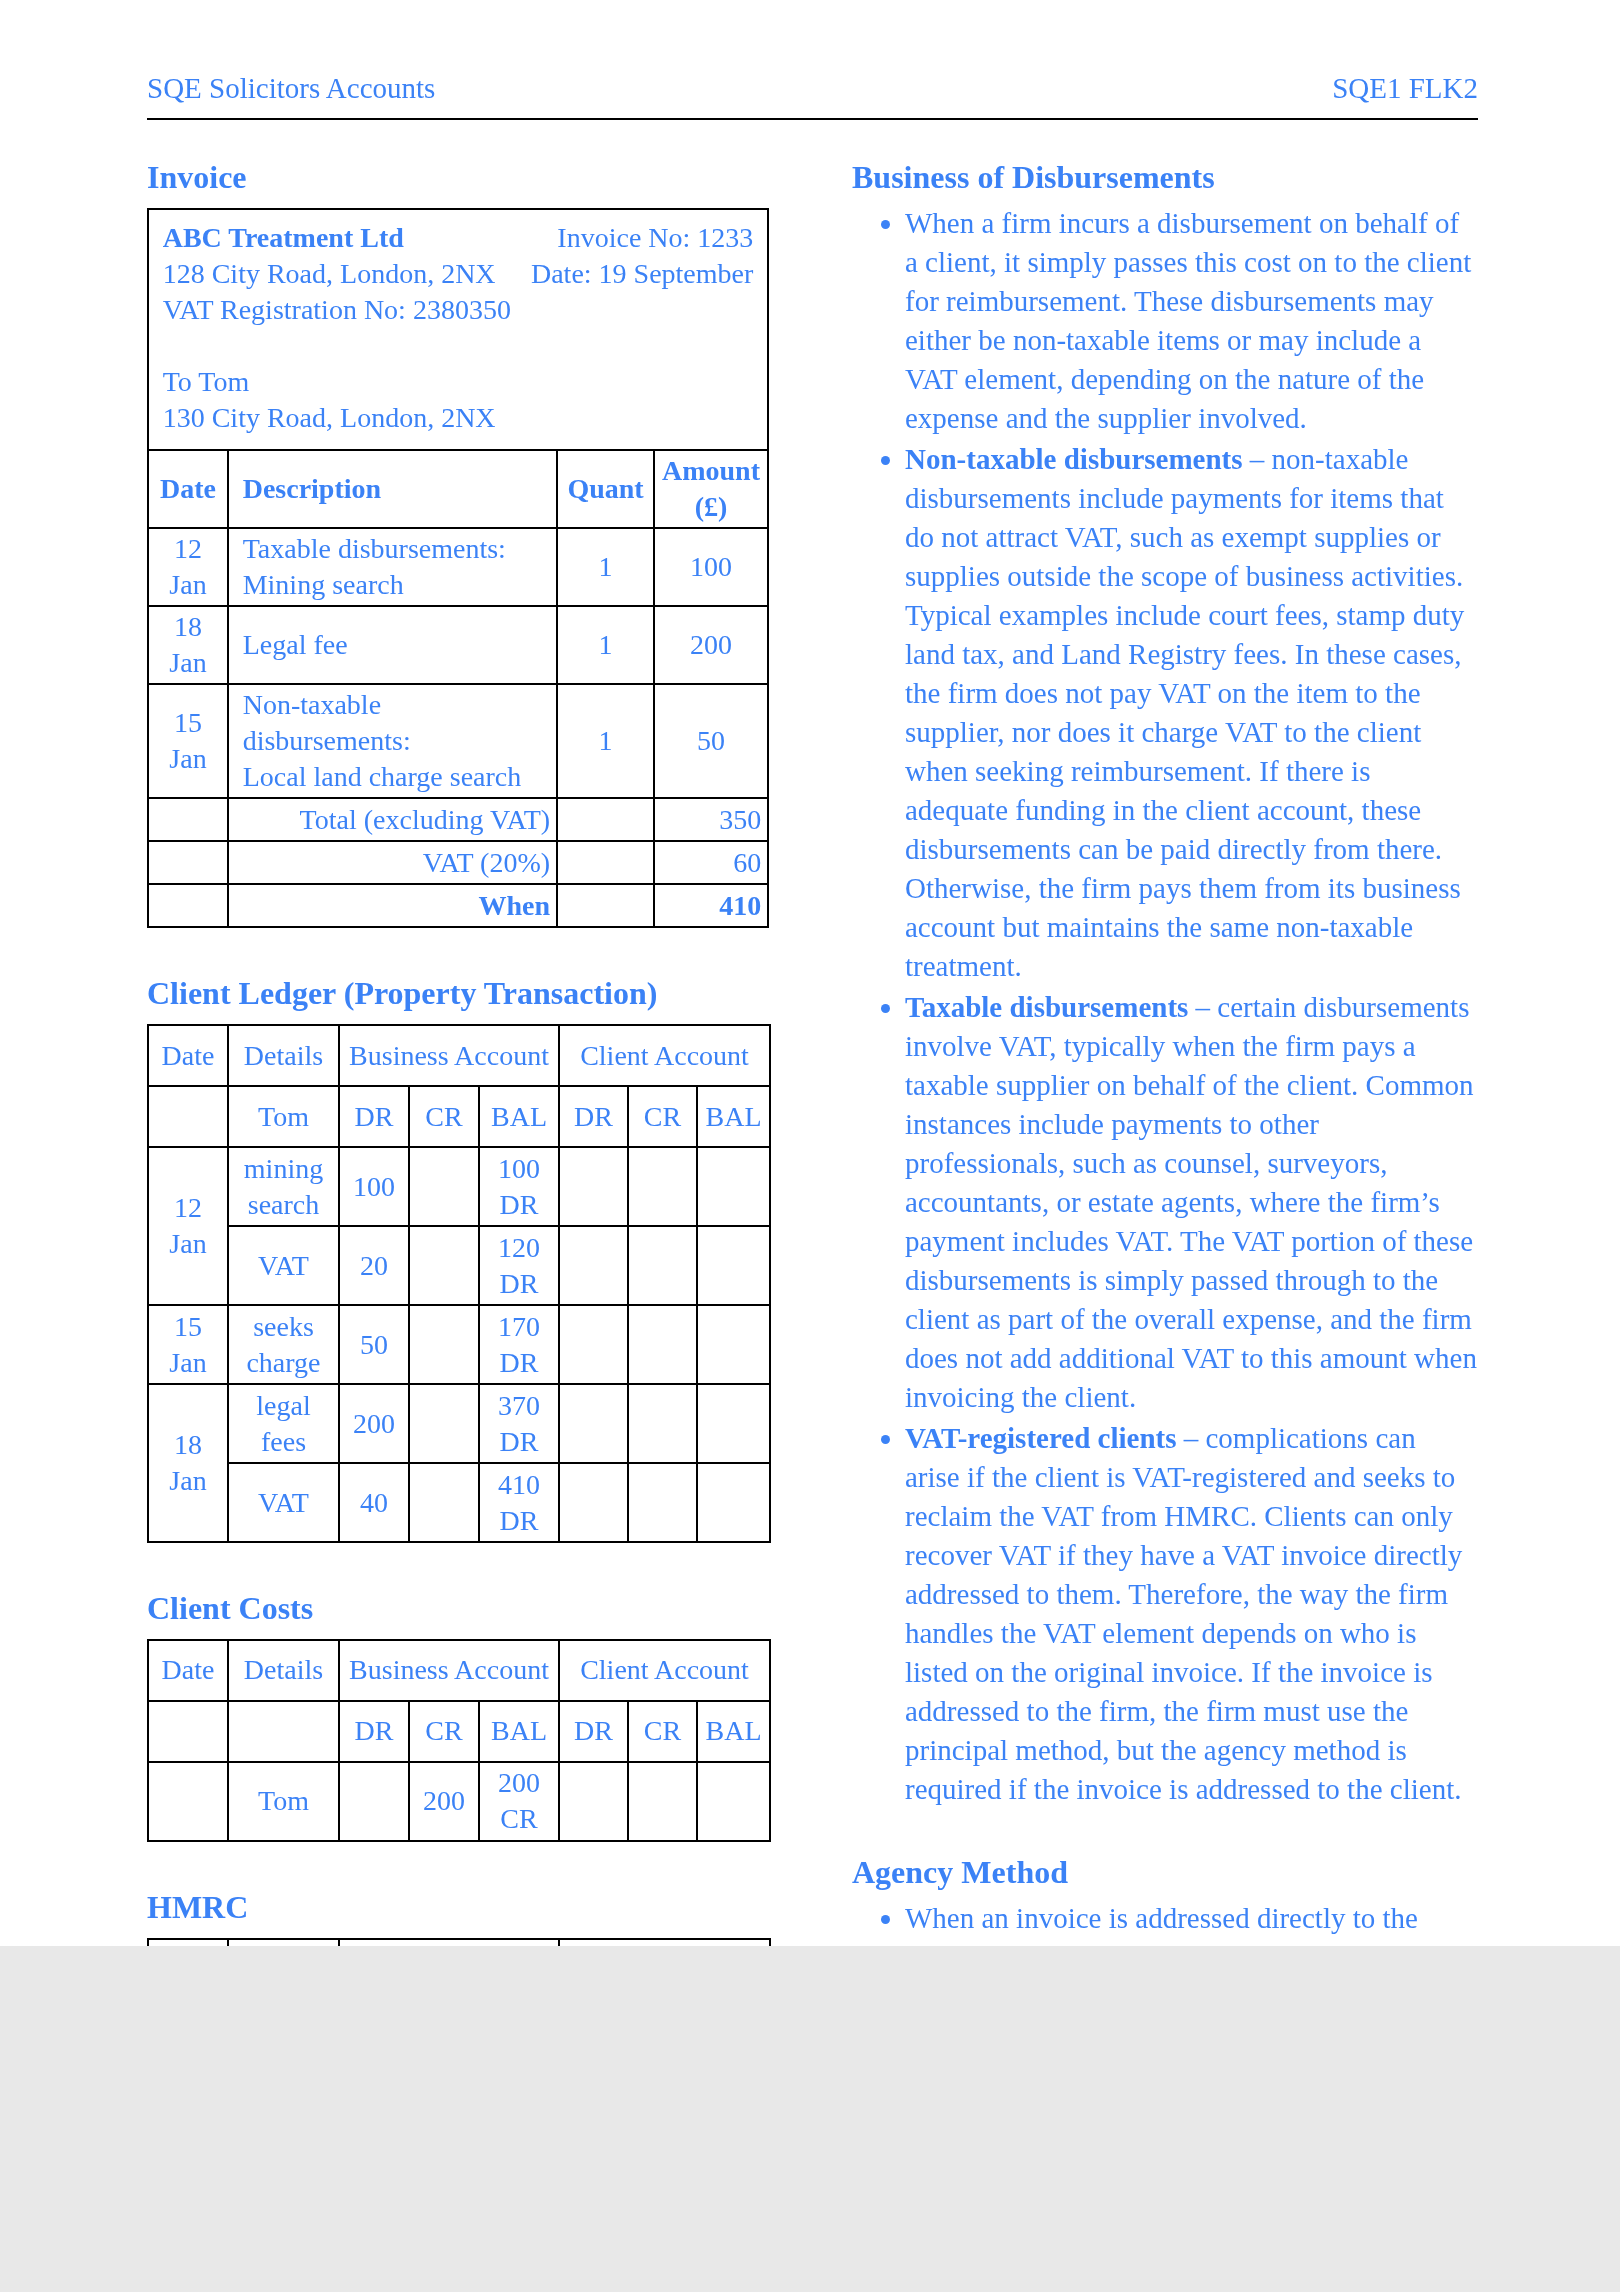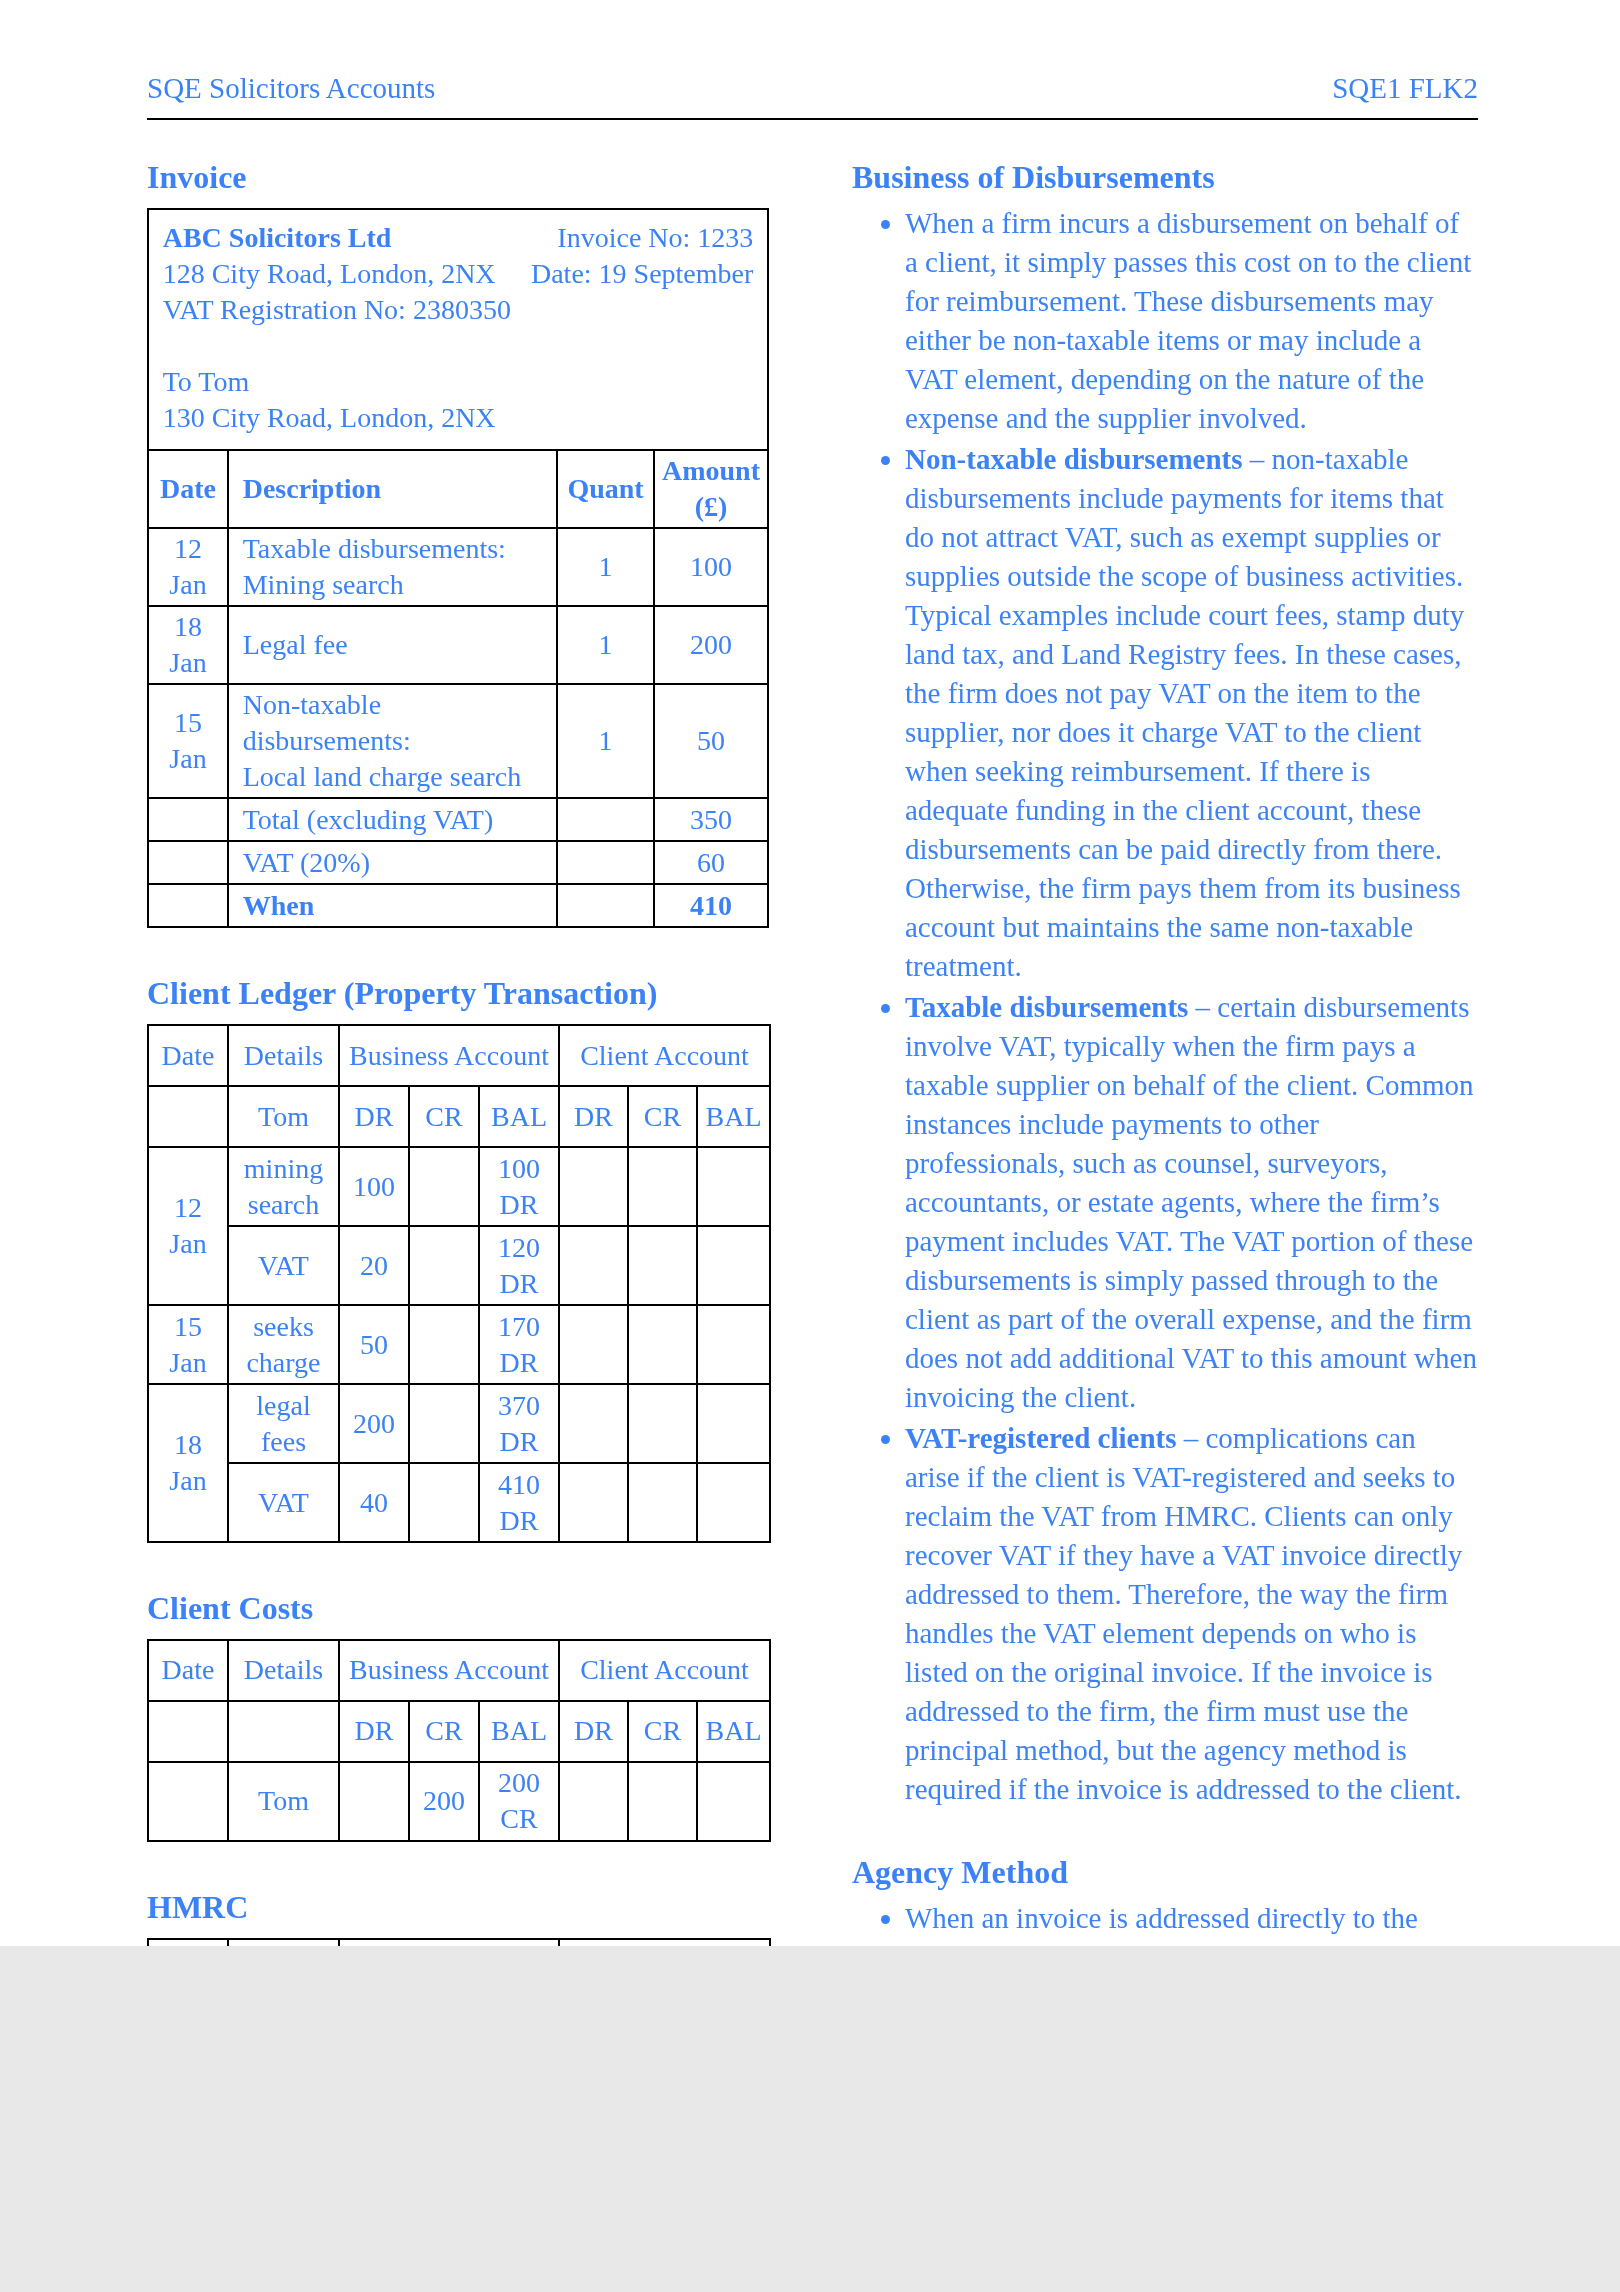--- a/index.html
+++ b/index.html
@@ -37,21 +37,21 @@
   .inv-head-flex{display:flex;justify-content:space-between;align-items:flex-start;}
   .inv-from{text-align:left;}
   .inv-meta{text-align:right;}
   .line{display:block;}
   .spacer-line{display:block;height:36px;}
   .bold{font-weight:bold;}
   
   .inv-colhead td{font-weight:bold;height:72px;}
   .inv-data td{height:72px;}
   .desc-cell{text-align:left;padding-left:13.7px;}
-  .inv-sum td{height:37px;}
+  .inv-sum td{height:37px;text-align:right;}
   .bold-row td{font-weight:bold;}
   
   .ledger tr.hrow td{height:55px;}
   .ledger tr.drow td{height:73px;}
   
   .col-right .section-title{margin-bottom:5.9px;}
   .bullets{margin:2px 0 0 0;padding-left:53px;list-style:disc outside;font-size:29px;line-height:39px;}
   .bullets li{margin:0 0 2px 0;}
   .heading-gap{margin-top:43px;}
 </style>
@@ -76,21 +76,21 @@
             <col style="width:80px">
             <col style="width:329px">
             <col style="width:97px">
             <col style="width:114px">
           </colgroup>
         <tbody>
           <tr>
             <td colspan="4" class="inv-head-cell">
               <div class="inv-head-flex">
                 <div class="inv-from">
-                  <span class="line bold">ABC Solicitors Ltd</span>
+                  <span class="line bold">ABC Treatment Ltd</span>
                   <span class="line">128 City Road, London, 2NX</span>
                   <span class="line">VAT Registration No: 2380350</span>
                   <span class="spacer-line"></span>
                   <span class="line">To Tom</span>
                   <span class="line">130 City Road, London, 2NX</span>
                 </div>
                 <div class="inv-meta">
                   <span class="line">Invoice No: 1233</span>
                   <span class="line">Date: 19 September</span>
                 </div>

